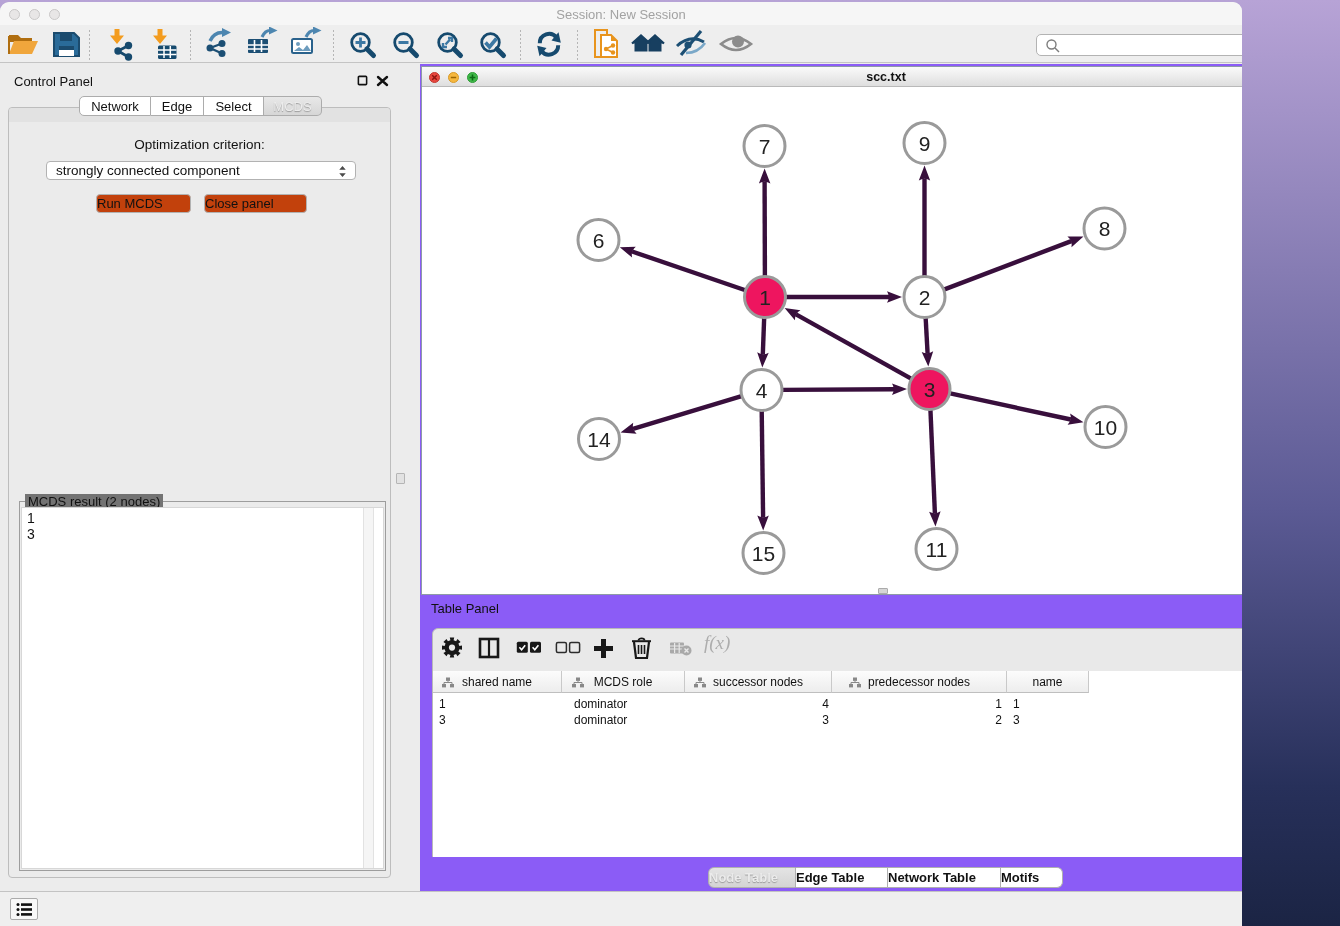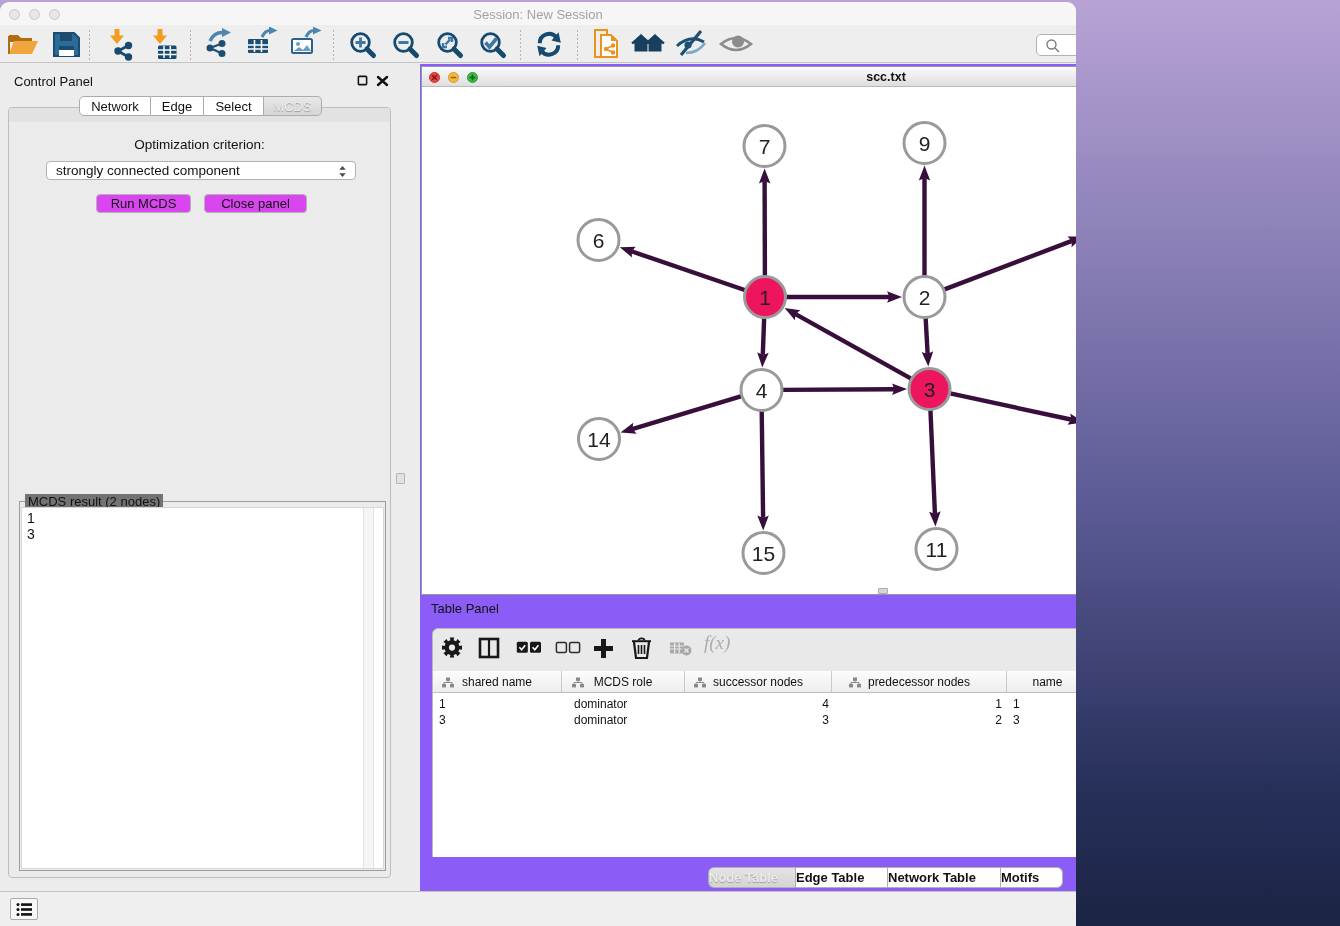--- a/index.html
+++ b/index.html
@@ -1,16 +1,16 @@
 <!DOCTYPE html>
 <html><head><meta charset="utf-8"><style>
 *{margin:0;padding:0;box-sizing:border-box}
 html,body{width:1340px;height:926px;overflow:hidden}
 body{font-family:"Liberation Sans",sans-serif;background:linear-gradient(180deg,#b7a3d6 0%,#a393c8 12%,#5b5a94 55%,#27305a 85%,#1b2444 100%);position:relative}
-#win{position:absolute;left:0;top:2px;width:1076px;height:924px;background:#ececec;border-radius:9px 9px 0 0;overflow:hidden}
+#win{position:absolute;left:0;top:2px;width:1242px;height:924px;background:#ececec;border-radius:9px 9px 0 0;overflow:hidden}
 
 #titlebar{position:absolute;left:0;top:0;width:100%;height:23px;background:#f6f6f6;border-radius:9px 9px 0 0}
 .tl{position:absolute;top:6.5px;width:11px;height:11px;border-radius:50%;background:#e8e6e6;border:1px solid #c9c7c7}
 #title{position:absolute;top:5px;left:0;width:100%;text-align:center;font-size:13px;color:#a2a2a2}
 
 #toolbar{position:absolute;left:0;top:23px;width:100%;height:38px;background:#eeeeee;border-bottom:1px solid #c4c4c4}
 .ticon{position:absolute;top:2px;width:36px;height:34px}
 .tsep{position:absolute;top:5px;width:1px;height:30px;background-image:linear-gradient(#b5b5b5 50%,transparent 50%);background-size:1px 4px}
 #search{position:absolute;left:1036px;top:9px;width:291px;height:22px;background:#fff;border:1px solid #b3b3b3;border-radius:5px}
 
@@ -19,21 +19,21 @@
 #right{position:absolute;left:420px;top:62px;width:932px;height:827px;background:#8b5cf6}
 .ptitle{font-size:13px;color:#111}
 
 #cp-box{position:absolute;left:8px;top:43px;width:383px;height:771px;border:1px solid #bdbdbd;border-radius:4px;background:#ebebeb}
 #cp-strip{position:absolute;left:0;top:0;width:100%;height:14px;background:#e2e2e2;border-radius:4px 4px 0 0}
 #tabs{position:absolute;left:79px;top:32px;height:20px;display:flex;z-index:5}
 .tab{height:20px;line-height:19px;font-size:13px;text-align:center;background:#fff;border:1px solid #acacac;border-left:none;color:#111}
 .tab.first{border-left:1px solid #acacac;border-radius:5px 0 0 5px}
 .tab.last{border-radius:0 5px 5px 0}
 .tab.sel{background:linear-gradient(#e8e8e8,#d6d6d6);color:#ececec;text-shadow:0 1px 1px #9a9a9a}
-.btn{position:absolute;height:19px;background:#d946ef;border:1px solid #b2b2b2;border-radius:4px;font-size:13px;color:#111;text-align:center;line-height:17px}
+.btn{position:absolute;height:19px;background:#c2410c;border:1px solid #b2b2b2;border-radius:4px;font-size:13px;color:#111;text-align:left;line-height:17px}
 #fieldset{position:absolute;left:10px;top:393px;width:367px;height:370px;border:1px solid #9d9d9d}
 #legend{position:absolute;left:5px;top:-8px;background:#737373;padding:0 3px;font-size:13px;color:#111}
 #resultwhite{position:absolute;left:1px;top:5px;width:363px;height:362px;background:#fff;border:1px solid #d7d7d7}
 #scrolltrack{position:absolute;right:9px;top:0;width:11px;height:100%;background:#f5f5f5;border-left:1px solid #e2e2e2;border-right:1px solid #e2e2e2}
 
 #frame{position:absolute;left:0.5px;top:2px;width:931px;height:529px;border:1px solid #8e9aa6;background:#fff}
 #ftitle{position:absolute;left:0;top:0;width:100%;height:20px;background:linear-gradient(#fafafa,#dedede);border-bottom:1px solid #b9b9b9}
 #ftext{position:absolute;width:100%;text-align:center;top:3px;font-size:12.5px;font-weight:bold;color:#111}
 .mbtn{position:absolute;top:4.5px;width:11px;height:11px;border-radius:50%}
 #canvas{position:absolute;left:0;top:21px;width:929px;height:505px;background:#fff}

